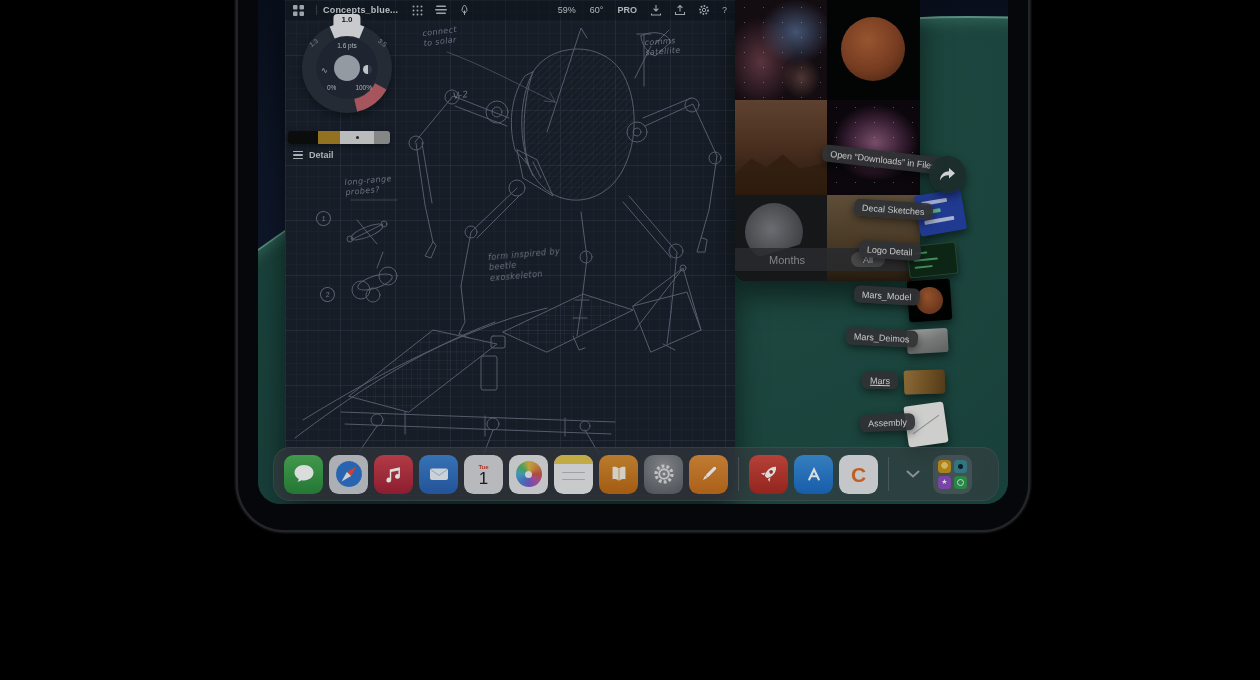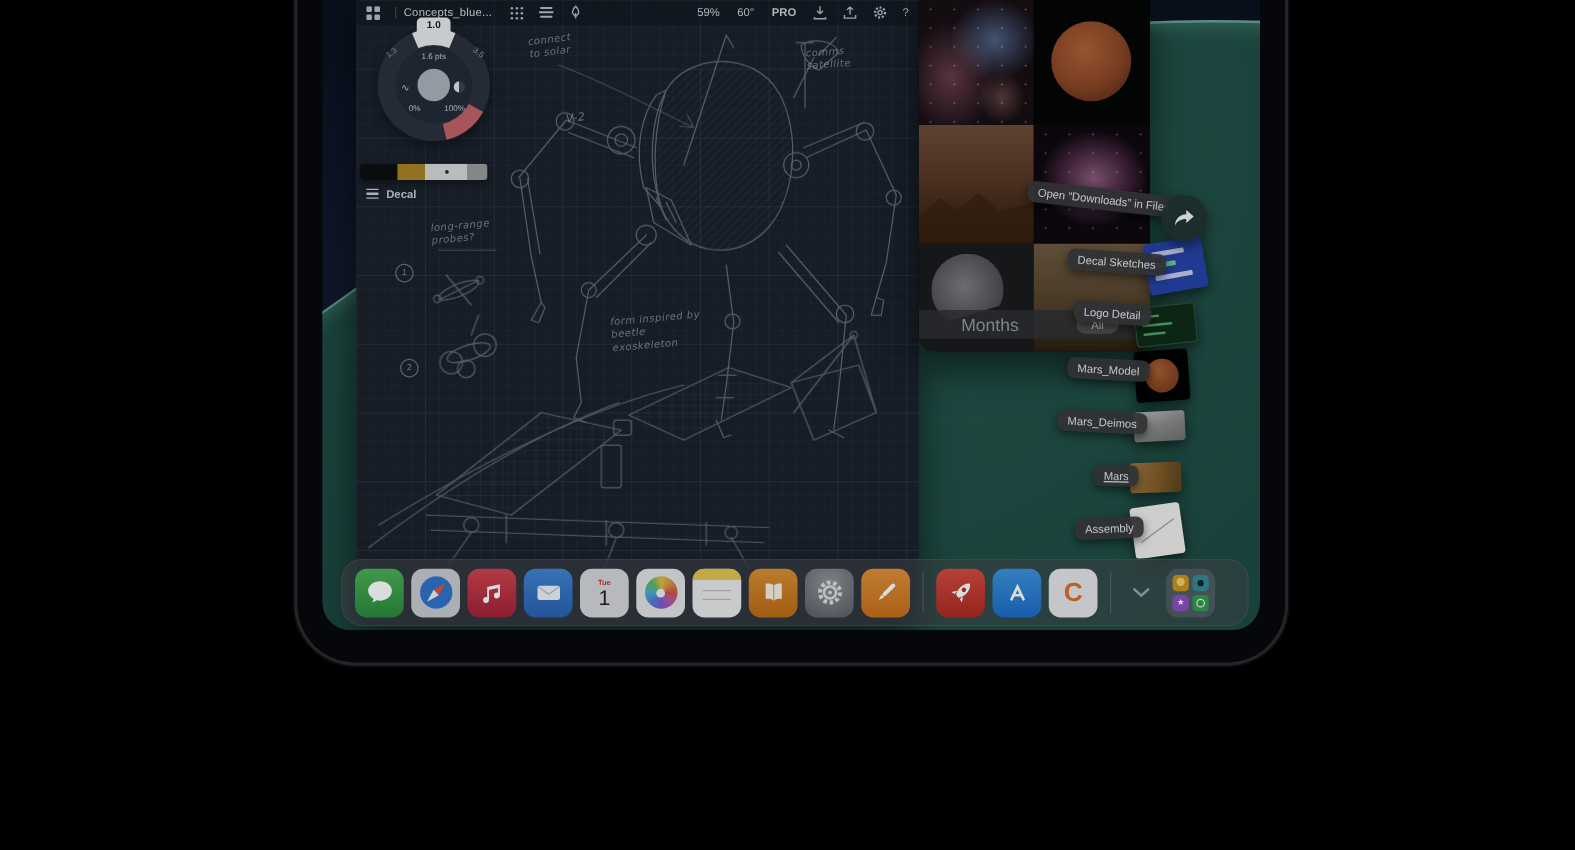--- a/index.html
+++ b/index.html
@@ -25,21 +25,21 @@
       linear-gradient(90deg,rgba(135,155,190,.085) 1px,transparent 1px),
       linear-gradient(rgba(135,155,190,.05) 1px,transparent 1px),
       linear-gradient(90deg,rgba(135,155,190,.05) 1px,transparent 1px);
     background-size:55px 55px,55px 55px,11px 11px,11px 11px;}
   
   #cbar{position:absolute;left:0;right:0;top:0;height:20px;display:flex;align-items:center;
     padding:0 8px;color:#c3c8d1;font-size:9px;background:rgba(9,13,19,.35);z-index:5;}
   #cbar svg{display:block}
   .tbtn{display:flex;align-items:center;justify-content:center;margin:0 6px;color:#b9bec8;}
   .tsep{width:1px;height:10px;background:rgba(255,255,255,.18);margin:0 6px;}
-  #cbar .title{font-weight:normal;letter-spacing:.2px;color:#d6dae1;}
+  #cbar .title{font-weight:bold;letter-spacing:.2px;color:#d6dae1;}
   #cbar .sp{flex:1}
   #cbar .pct{margin:16px 7px;color:#cdd2da;}
   
   #wheel{position:absolute;left:17px;top:23px;width:90px;height:90px;z-index:6;}
   #ring{position:absolute;inset:0;border-radius:50%;background:#2a313d;box-shadow:0 4px 10px rgba(0,0,0,.4);}
   #wedge-active{position:absolute;inset:0;border-radius:50%;background:#e9ebee;
     clip-path:polygon(50% 50%,24% -12%,76% -12%);}
   #wedge-red{position:absolute;inset:0;border-radius:50%;background:#c2626c;
     clip-path:polygon(50% 50%,64% 110%,98% 76%);}
   #size-tab{position:absolute;left:50%;top:-9px;transform:translateX(-50%);background:#e9ebee;
@@ -105,32 +105,32 @@
     radial-gradient(55% 48% at 52% 45%,rgba(225,145,195,.6),rgba(130,65,115,.35) 60%,transparent 85%),#0d070d;}
   #ph-voy{left:0;top:195px;width:92px;height:86px;background:#1a1a1d;}
   #ph-voy::before{content:"";position:absolute;left:10px;top:8px;width:58px;height:58px;border-radius:50%;
     background:radial-gradient(circle at 45% 45%,#97979d,#5a5a60 70%,transparent 75%);opacity:.8;
     clip-path:polygon(0 0,100% 0,100% 70%,0 100%);}
   #ph-rover{left:92px;top:195px;width:93px;height:86px;background:linear-gradient(180deg,#6e5a41,#53402a 60%,#2a1d10);}
   #ph-rover::before{content:"";position:absolute;left:34px;bottom:18px;width:24px;height:10px;background:#241a0e;
     border-radius:2px;}
   #ph-tabbar{position:absolute;left:0;right:0;top:248px;height:23px;background:rgba(48,49,54,.85);
     display:flex;align-items:center;z-index:3;}
-  #tab-months{margin-left:34px;color:#96999f;font-size:14px;}
+  #tab-months{margin-left:34px;color:#96999f;font-size:11px;}
   #tab-all{margin-left:46px;color:#d7d9dc;font-size:9px;background:rgba(255,255,255,.16);
     padding:2.5px 12px;border-radius:10px;}
   
   .pill{position:absolute;z-index:20;background:rgba(56,57,61,.94);color:#e4e5e7;font-size:9px;
     padding:3.5px 8px;border-radius:6px;white-space:nowrap;box-shadow:0 3px 8px rgba(0,0,0,.5);}
   #pl-open{left:564px;top:151px;transform:rotate(6.5deg);}
   #pl-decal{left:596px;top:201px;transform:rotate(4deg);}
   #pl-logo{left:601px;top:242px;transform:rotate(4deg);}
   #pl-marsmodel{left:596px;top:287px;transform:rotate(3deg);}
   #pl-deimos{left:588px;top:329px;transform:rotate(3deg);}
-  #pl-mars{left:617px;top:372px;transform:rotate(1deg);text-decoration:underline;}
+  #pl-mars{left:604px;top:372px;transform:rotate(1deg);text-decoration:underline;}
   #pl-assembly{left:602px;top:414px;transform:rotate(-2deg);}
   .thumb{position:absolute;z-index:19;border-radius:3px;box-shadow:0 4px 10px rgba(0,0,0,.55);}
   #th-decal{left:659px;top:192px;width:47px;height:41px;transform:rotate(-10deg);background:#2743a8;}
   #th-decal i{position:absolute;left:6px;height:4px;border-radius:1px;background:rgba(235,240,255,.8);}
   #th-decal i:nth-child(1){top:7px;width:26px;}
   #th-decal i:nth-child(2){top:16px;width:18px;background:rgba(120,230,150,.85);}
   #th-decal i:nth-child(3){top:26px;width:30px;}
   #th-logo{left:650px;top:244px;width:47px;height:30px;transform:rotate(-6deg);background:#102b18;
     border:1px solid #2a5234;}
   #th-logo i{position:absolute;left:5px;height:2px;background:rgba(110,220,140,.7);border-radius:1px;}
@@ -363,21 +363,21 @@
         <span class="s3"></span>
         <span class="s4"></span>
       </div>
 
       <div id="layers">
         <span class="burger">
             <i></i>
             <i></i>
             <i></i>
           </span>
-        <span>Decal</span>
+        <span>Detail</span>
       </div>
 
       <div class="note" id="nt-solar">
         <span>connect</span><br><span>to solar</span>
       </div>
       <div class="note" id="nt-comms">
         <span>comms</span><br><span>satellite</span>
       </div>
       <div class="note" id="nt-ver">V-2</div>
       <div class="note" id="nt-probes">

